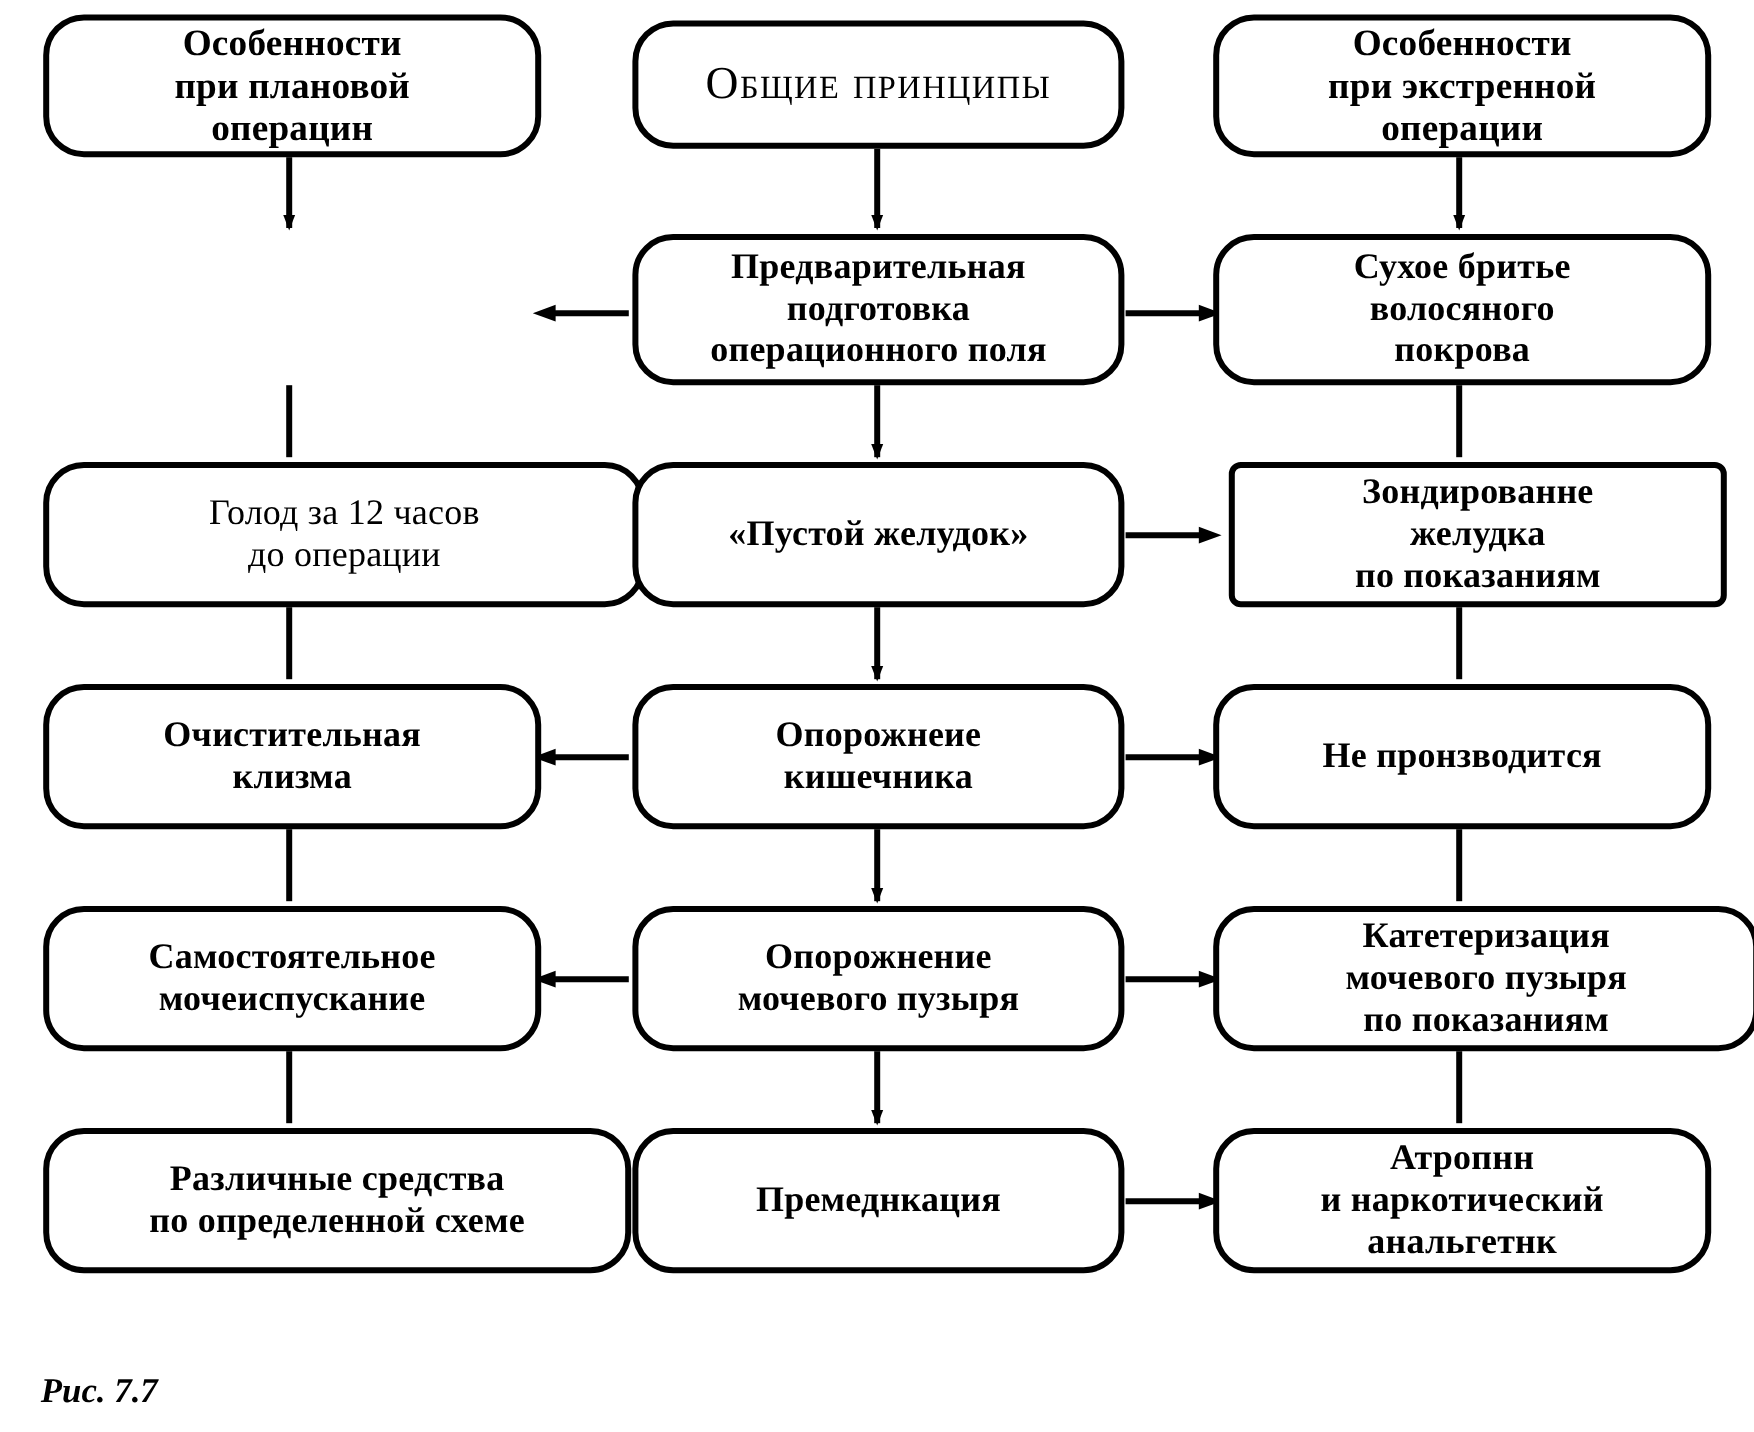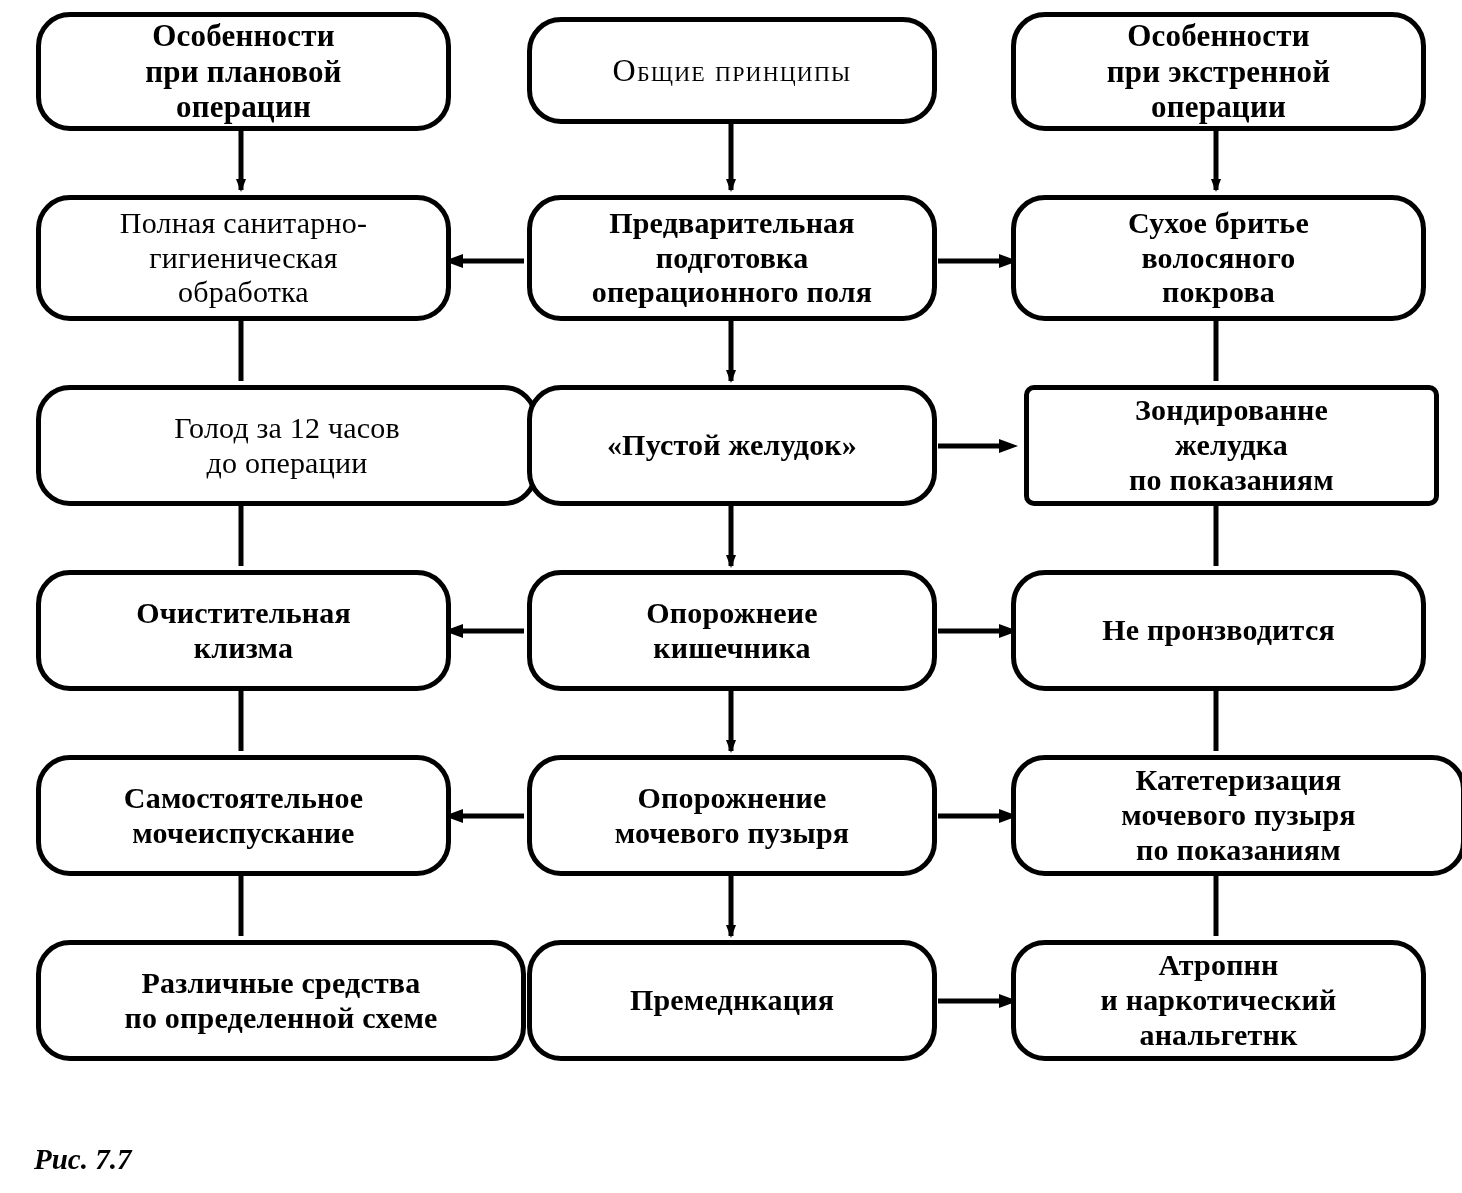--- a/index.html
+++ b/index.html
@@ -67,21 +67,21 @@
   
   .col-left  .label { font-weight: 400; font-size: 30px; letter-spacing: .2px; }
   .col-mid   .label { font-weight: 700; font-size: 30px; letter-spacing: .2px; }
   .col-right .label { font-weight: 700; font-size: 30px; letter-spacing: .2px; }
 
   
   .node.header.col-left  .label { font-weight: 700; font-size: 31px; }
   .node.header.col-right .label { font-weight: 700; font-size: 31px; }
   .node.header.col-mid   .label {
     font-weight: 400;
-    font-size: 32px;
+    font-size: 38px;
     font-variant: small-caps;
     letter-spacing: 1.2px;
     text-transform: lowercase;
   }
   .node.header.col-mid   .label::first-letter { text-transform: uppercase; }
 
   
   .col-left  .label { font-weight: 400; }
   .col-right.r1 .label,
   .col-right.r2 .label,
@@ -185,25 +185,20 @@
     <div class="node header col-mid" style="left:527px; top:17px;  width:410px; height:107px;">
       <span class="label">ОБЩИЕ ПРИНЦИПЫ</span>
     </div>
 
     <div class="node header col-right" style="left:1011px; top:12px; width:415px; height:119px;">
       <span class="label">Особенности
 при экстренной
 операции</span>
     </div>
 
-    <div class="node col-left r1" style="left:36px;  top:195px; width:415px; height:126px;">
-      <span class="label">Полная санитарно-
-гигиеническая
-обработка</span>
-    </div>
     <div class="node col-mid r1" style="left:527px; top:195px; width:410px; height:126px;">
       <span class="label">Предварительная
 подготовка
 операционного поля</span>
     </div>
     <div class="node col-right r1" style="left:1011px; top:195px; width:415px; height:126px;">
       <span class="label">Сухое бритье
 волосяного
 покрова</span>
     </div>

